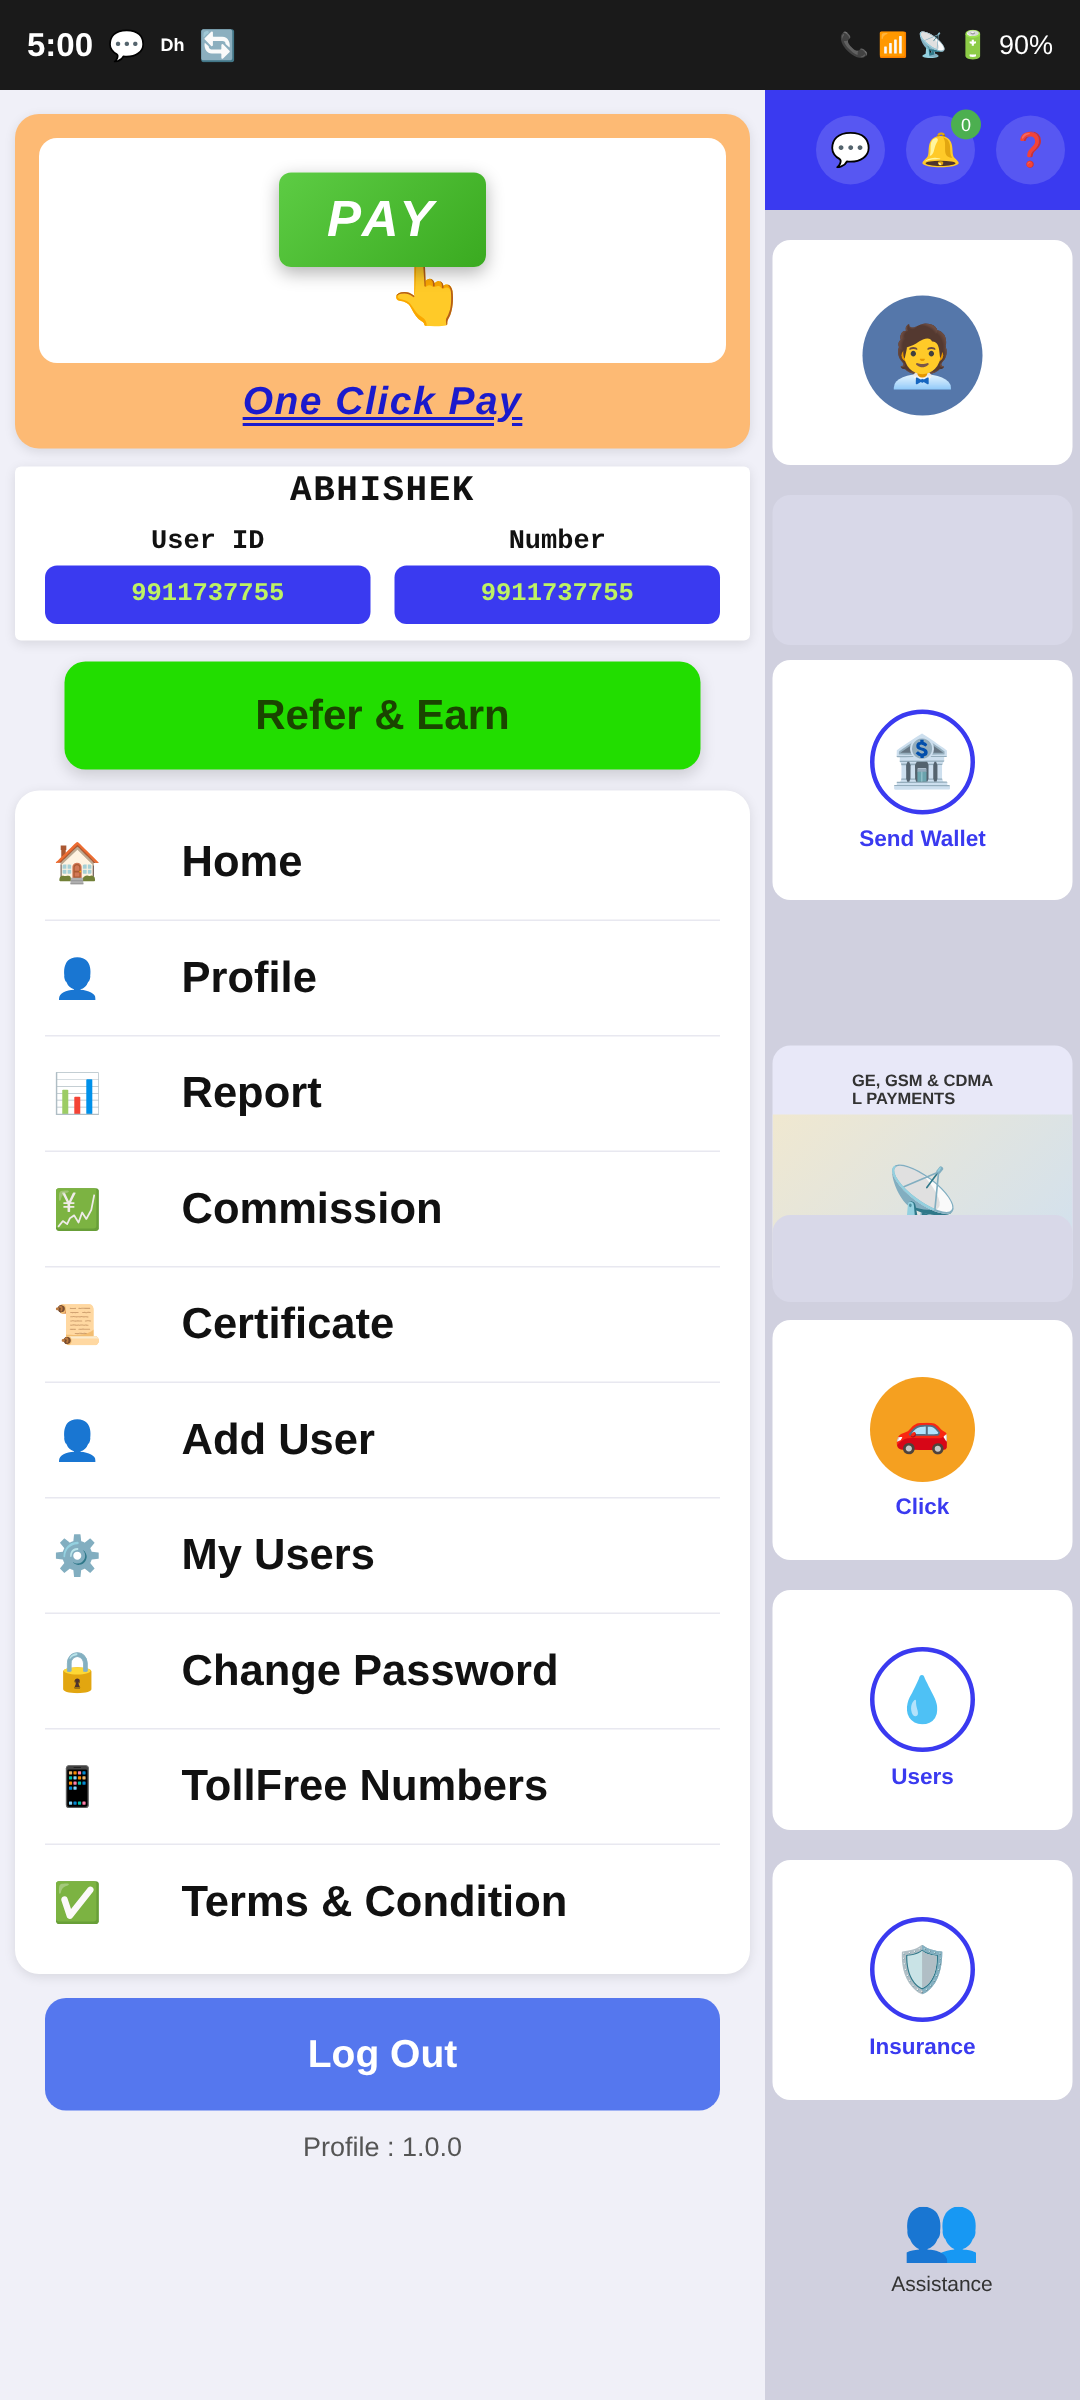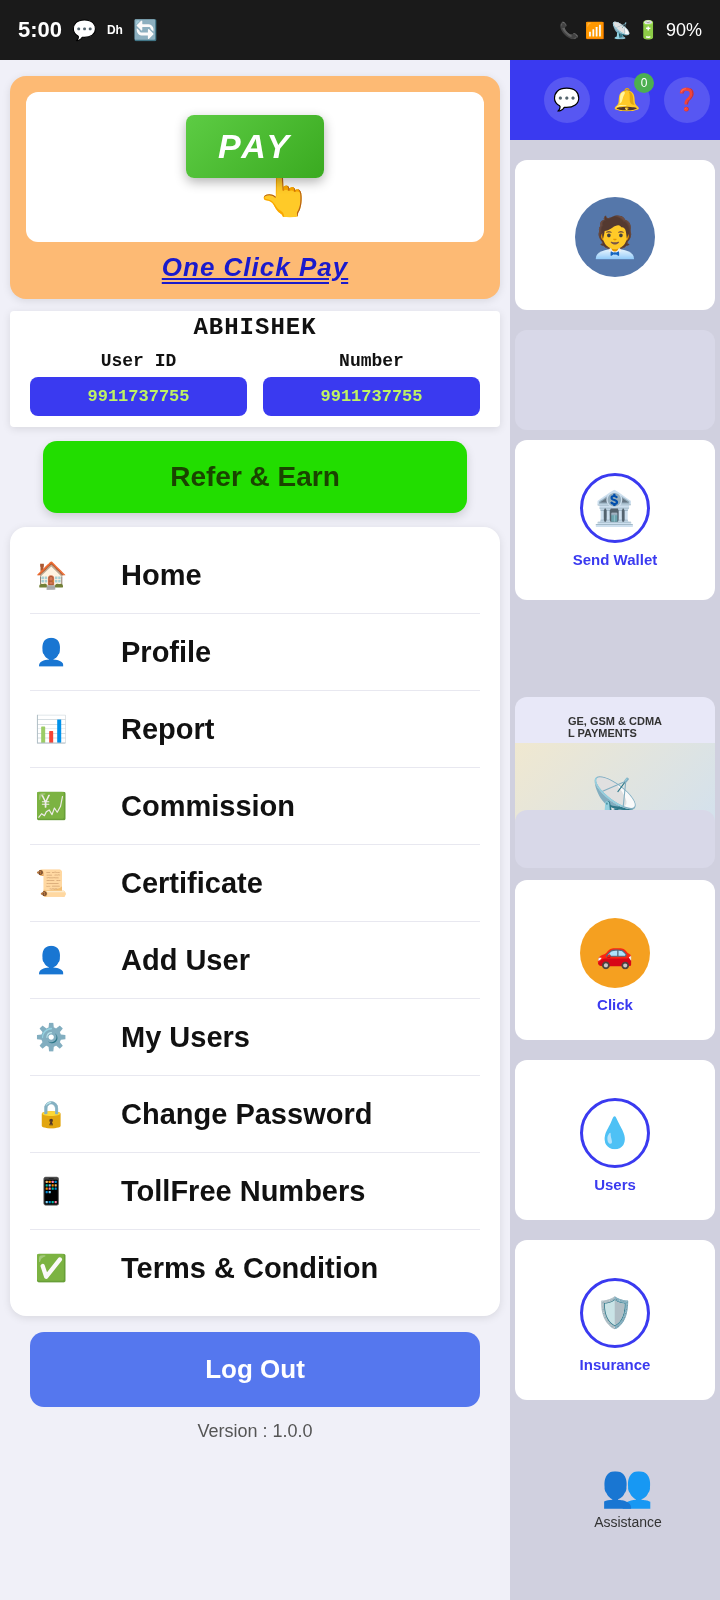--- a/index.html
+++ b/index.html
@@ -556,19 +556,19 @@
       <div class="menu-label">TollFree Numbers</div>
     </div>
     <div class="menu-item">
       <div class="menu-icon">✅</div>
       <div class="menu-label">Terms &amp; Condition</div>
     </div>
   </div>
 
   <div class="logout-btn">Log Out</div>
 
-  <div class="version-text">Version : 1.0.0</div>
+  <div class="version-text">Profile : 1.0.0</div>
 
 </div>
 
 <div class="bottom-bar">
   <div class="home-indicator"></div>
 </div>
 
 </body></html>

